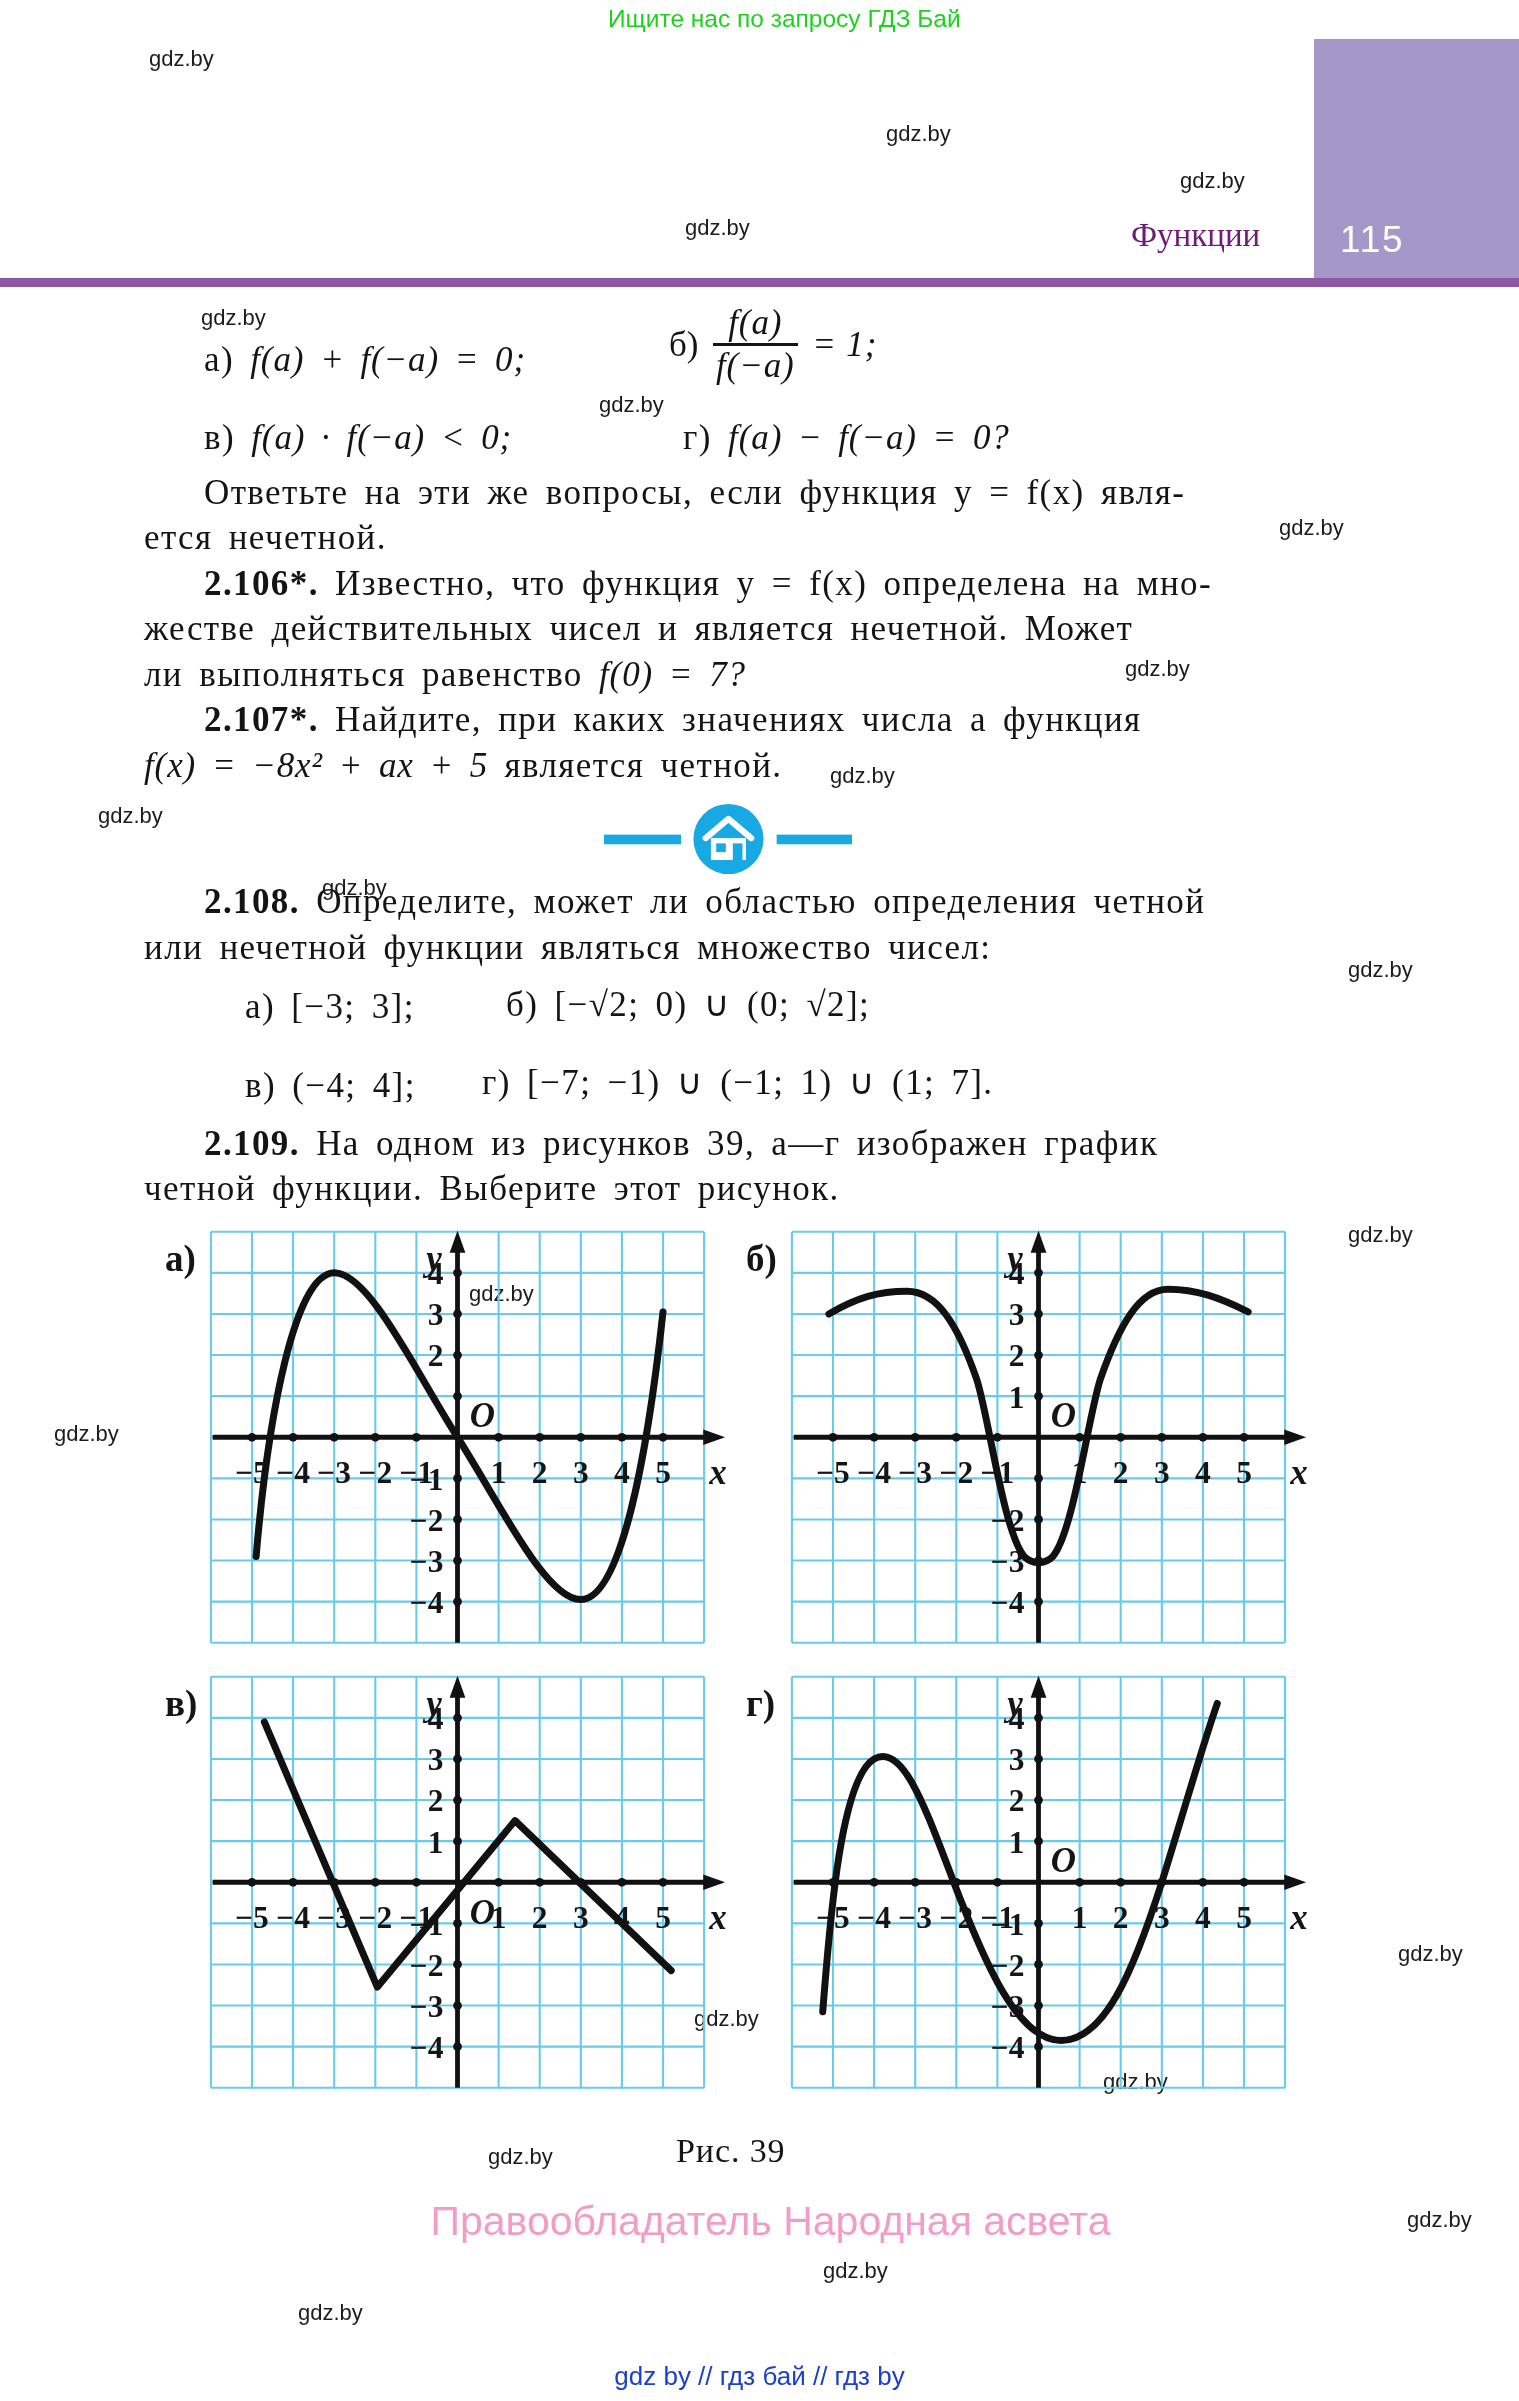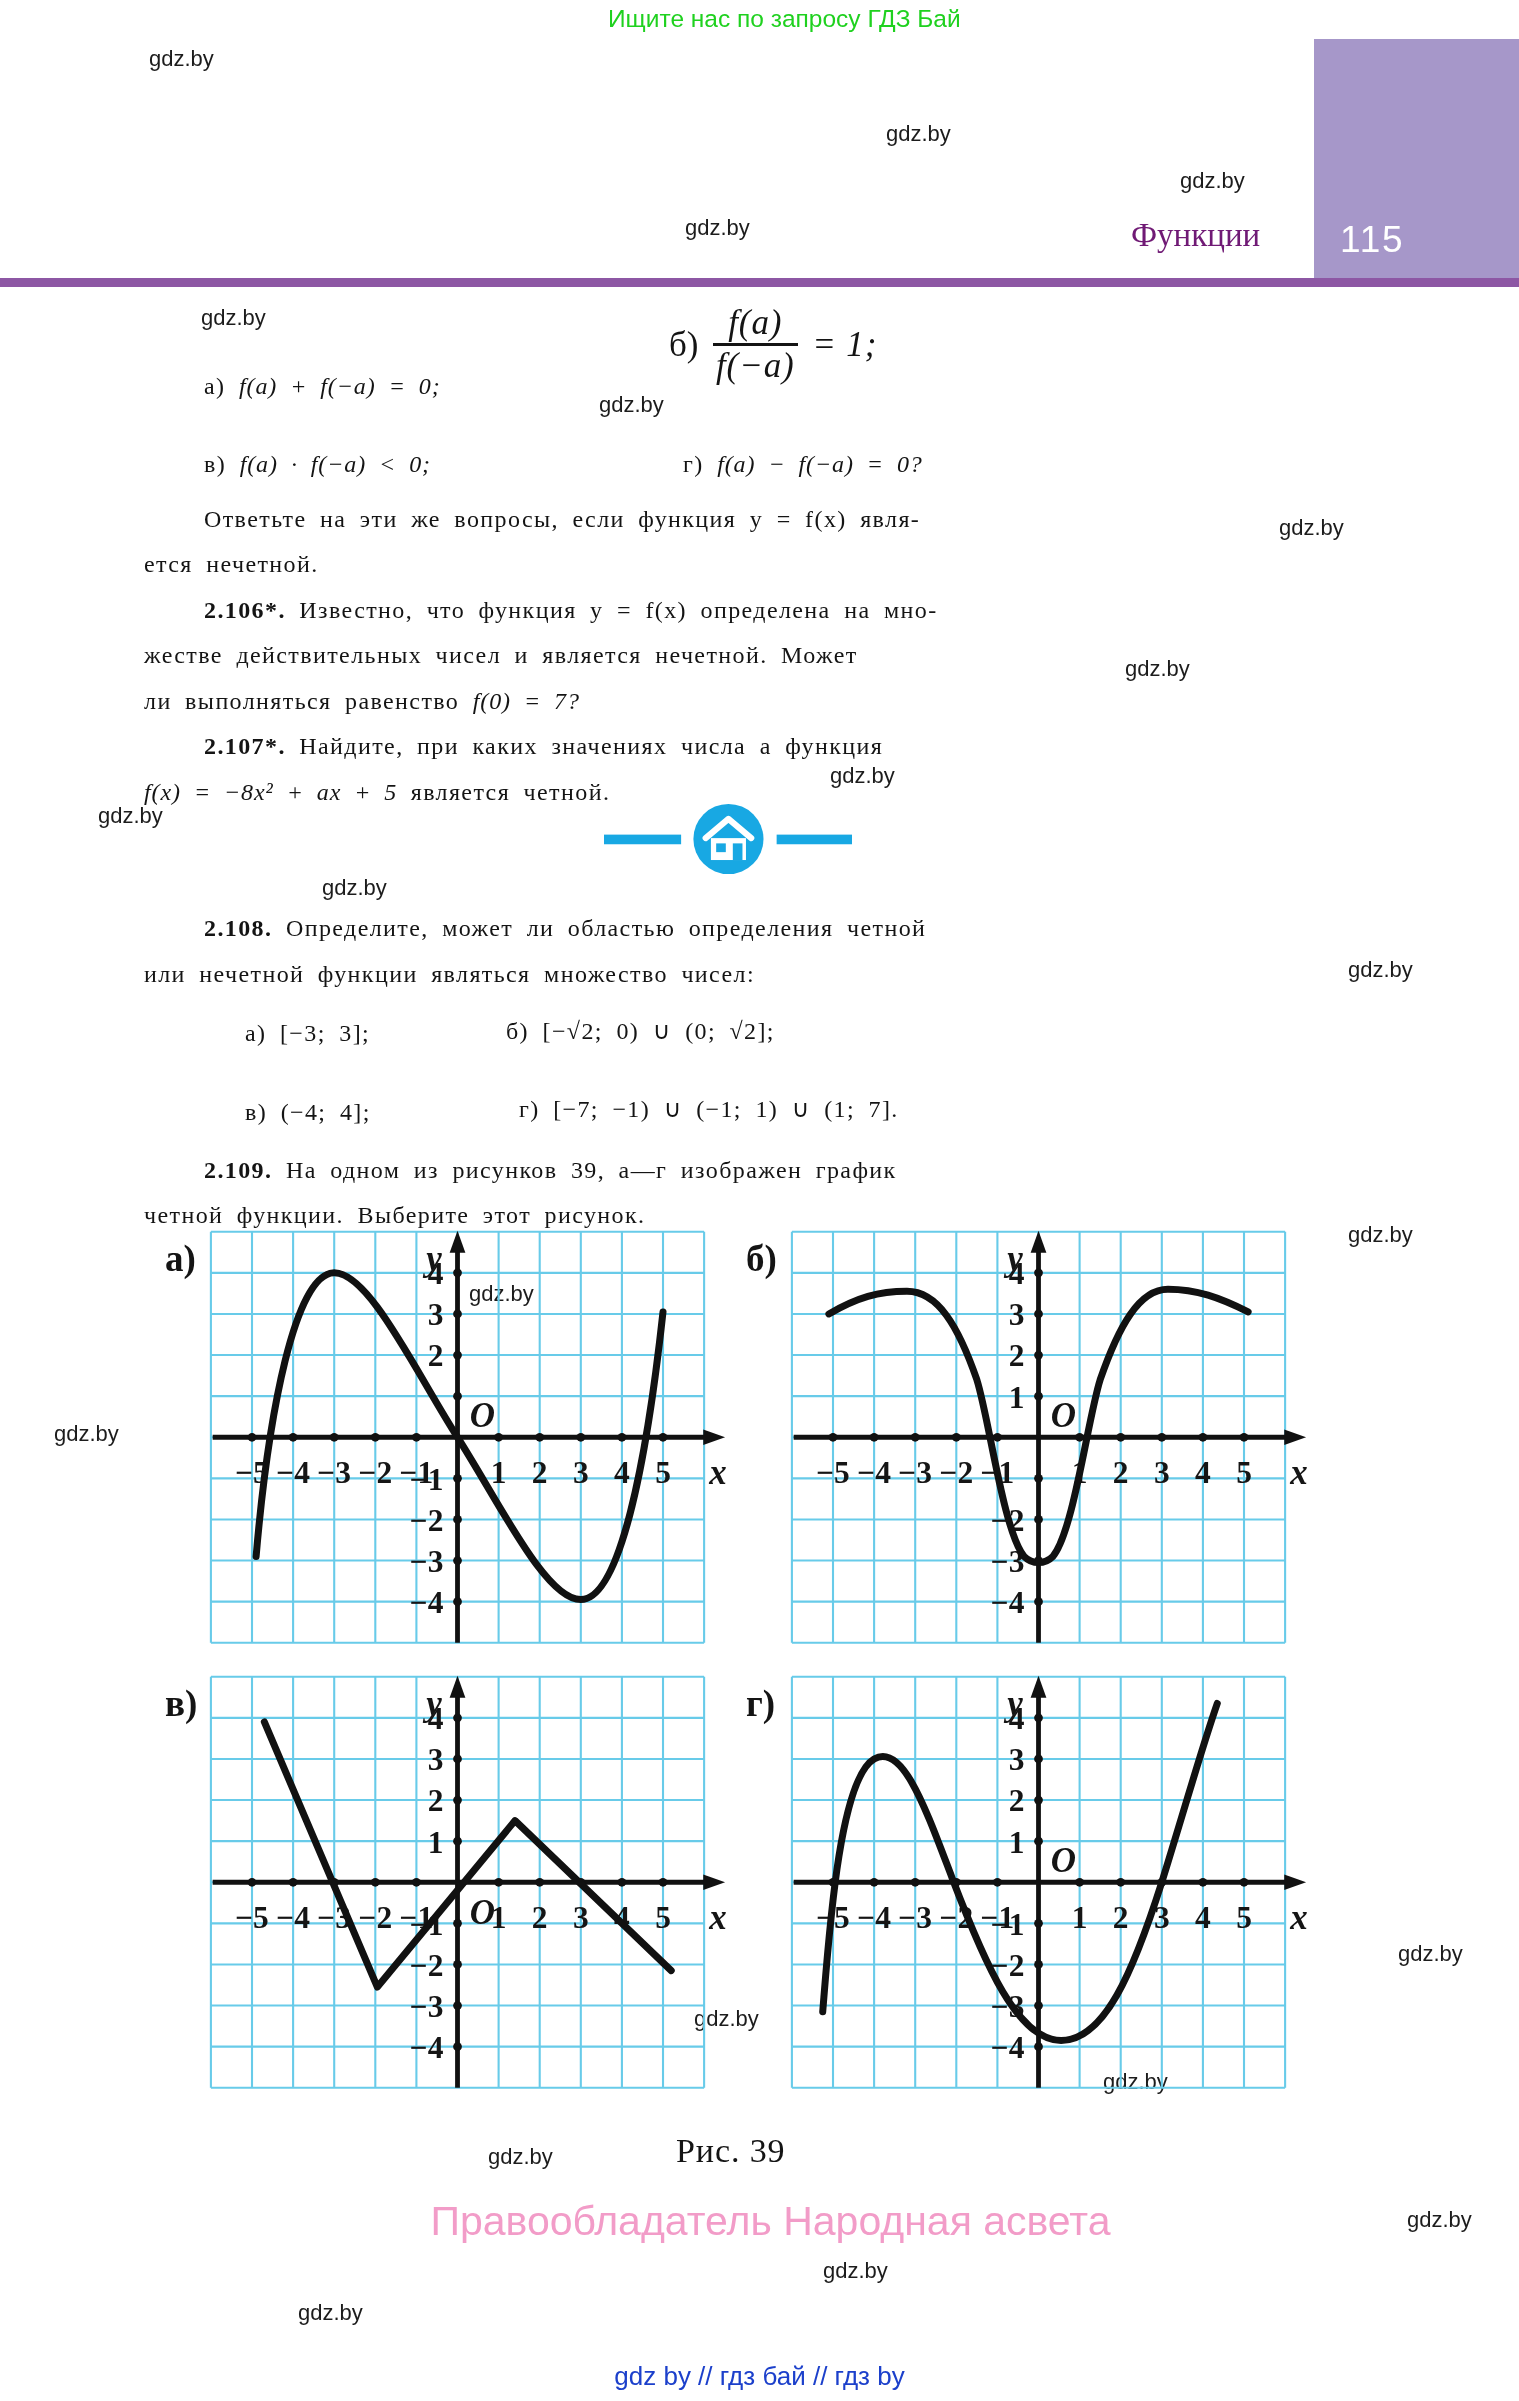--- a/index.html
+++ b/index.html
@@ -13,21 +13,21 @@
   .head-title{font-size:33px;color:#701a75;}
   .page-tab{position:absolute;left:1314px;top:39px;width:205px;height:240px;background:#a697c9;}
   .page-num{position:absolute;left:26px;top:180px;font-family:"Liberation Sans",sans-serif;
             font-weight:normal;font-size:37px;color:#ffffff;letter-spacing:1.8px;}
   .purple-rule{position:absolute;left:0;top:278px;width:1519px;height:8.8px;background:#8d57a4;}
 
   
   .wm{position:absolute;font-family:"Liberation Sans",sans-serif;font-size:22px;color:#1c1c1c;white-space:nowrap;}
 
   
-  .line{position:absolute;font-size:24px;letter-spacing:1.4px;word-spacing:6.1px;white-space:nowrap;margin-top:33px;}
+  .line{position:absolute;font-size:35px;letter-spacing:1.4px;word-spacing:6.1px;white-space:nowrap;}
   .line b{font-weight:bold;}
   .math{font-style:italic;letter-spacing:0.9px;}
   .ilabel{font-style:normal;}
   .fracline{position:absolute;display:flex;align-items:center;gap:17.5px;font-size:35px;}
   .frac{display:inline-flex;flex-direction:column;align-items:center;line-height:1.15;}
   .fbar{height:3.1px;background:#141414;width:108%;}
 
   
   .divider{position:absolute;left:604px;top:802px;}
 
@@ -138,21 +138,21 @@
     <span>[−3; 3];</span>
   </div>
   <div class="line" style="left:506px;top:984px">
     <span class="ilabel">б)</span>
     <span>[−√2; 0) ∪ (0; √2];</span>
   </div>
   <div class="line" style="left:245px;top:1066px">
     <span class="ilabel">в)</span>
     <span>(−4; 4];</span>
   </div>
-  <div class="line" style="left:519px;top:1062px">
+  <div class="line" style="left:482px;top:1062px">
     <span class="ilabel">г)</span>
     <span>[−7; −1) ∪ (−1; 1) ∪ (1; 7].</span>
   </div>
 
   <div class="line" style="left:204px;top:1124px">
     <b>2.109.</b><span> На одном из рисунков 39, а—г изображен график</span>
   </div>
   <div class="line" style="left:144px;top:1169px">четной функции. Выберите этот рисунок.</div>
 
   <div class="panel" style="left:209px;top:1230px">

